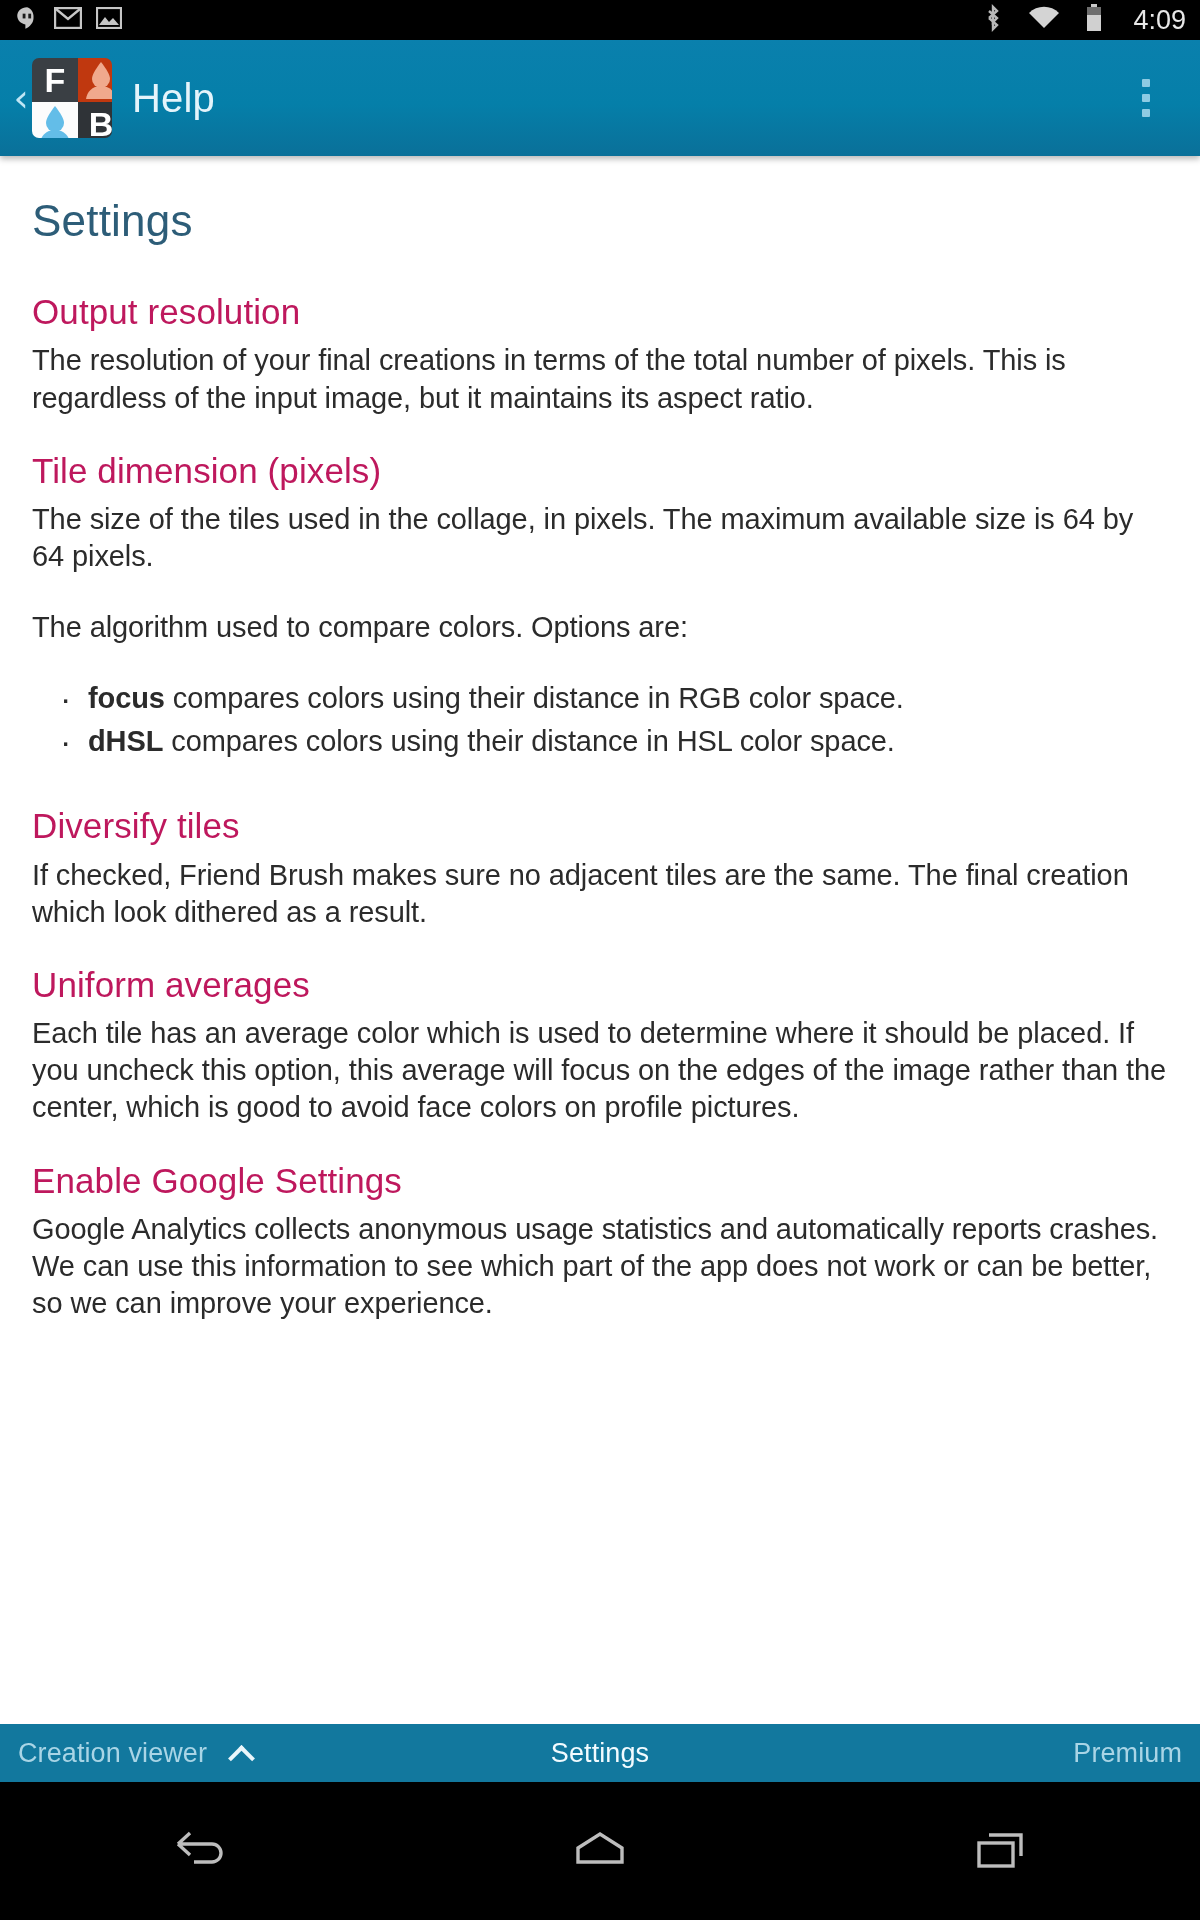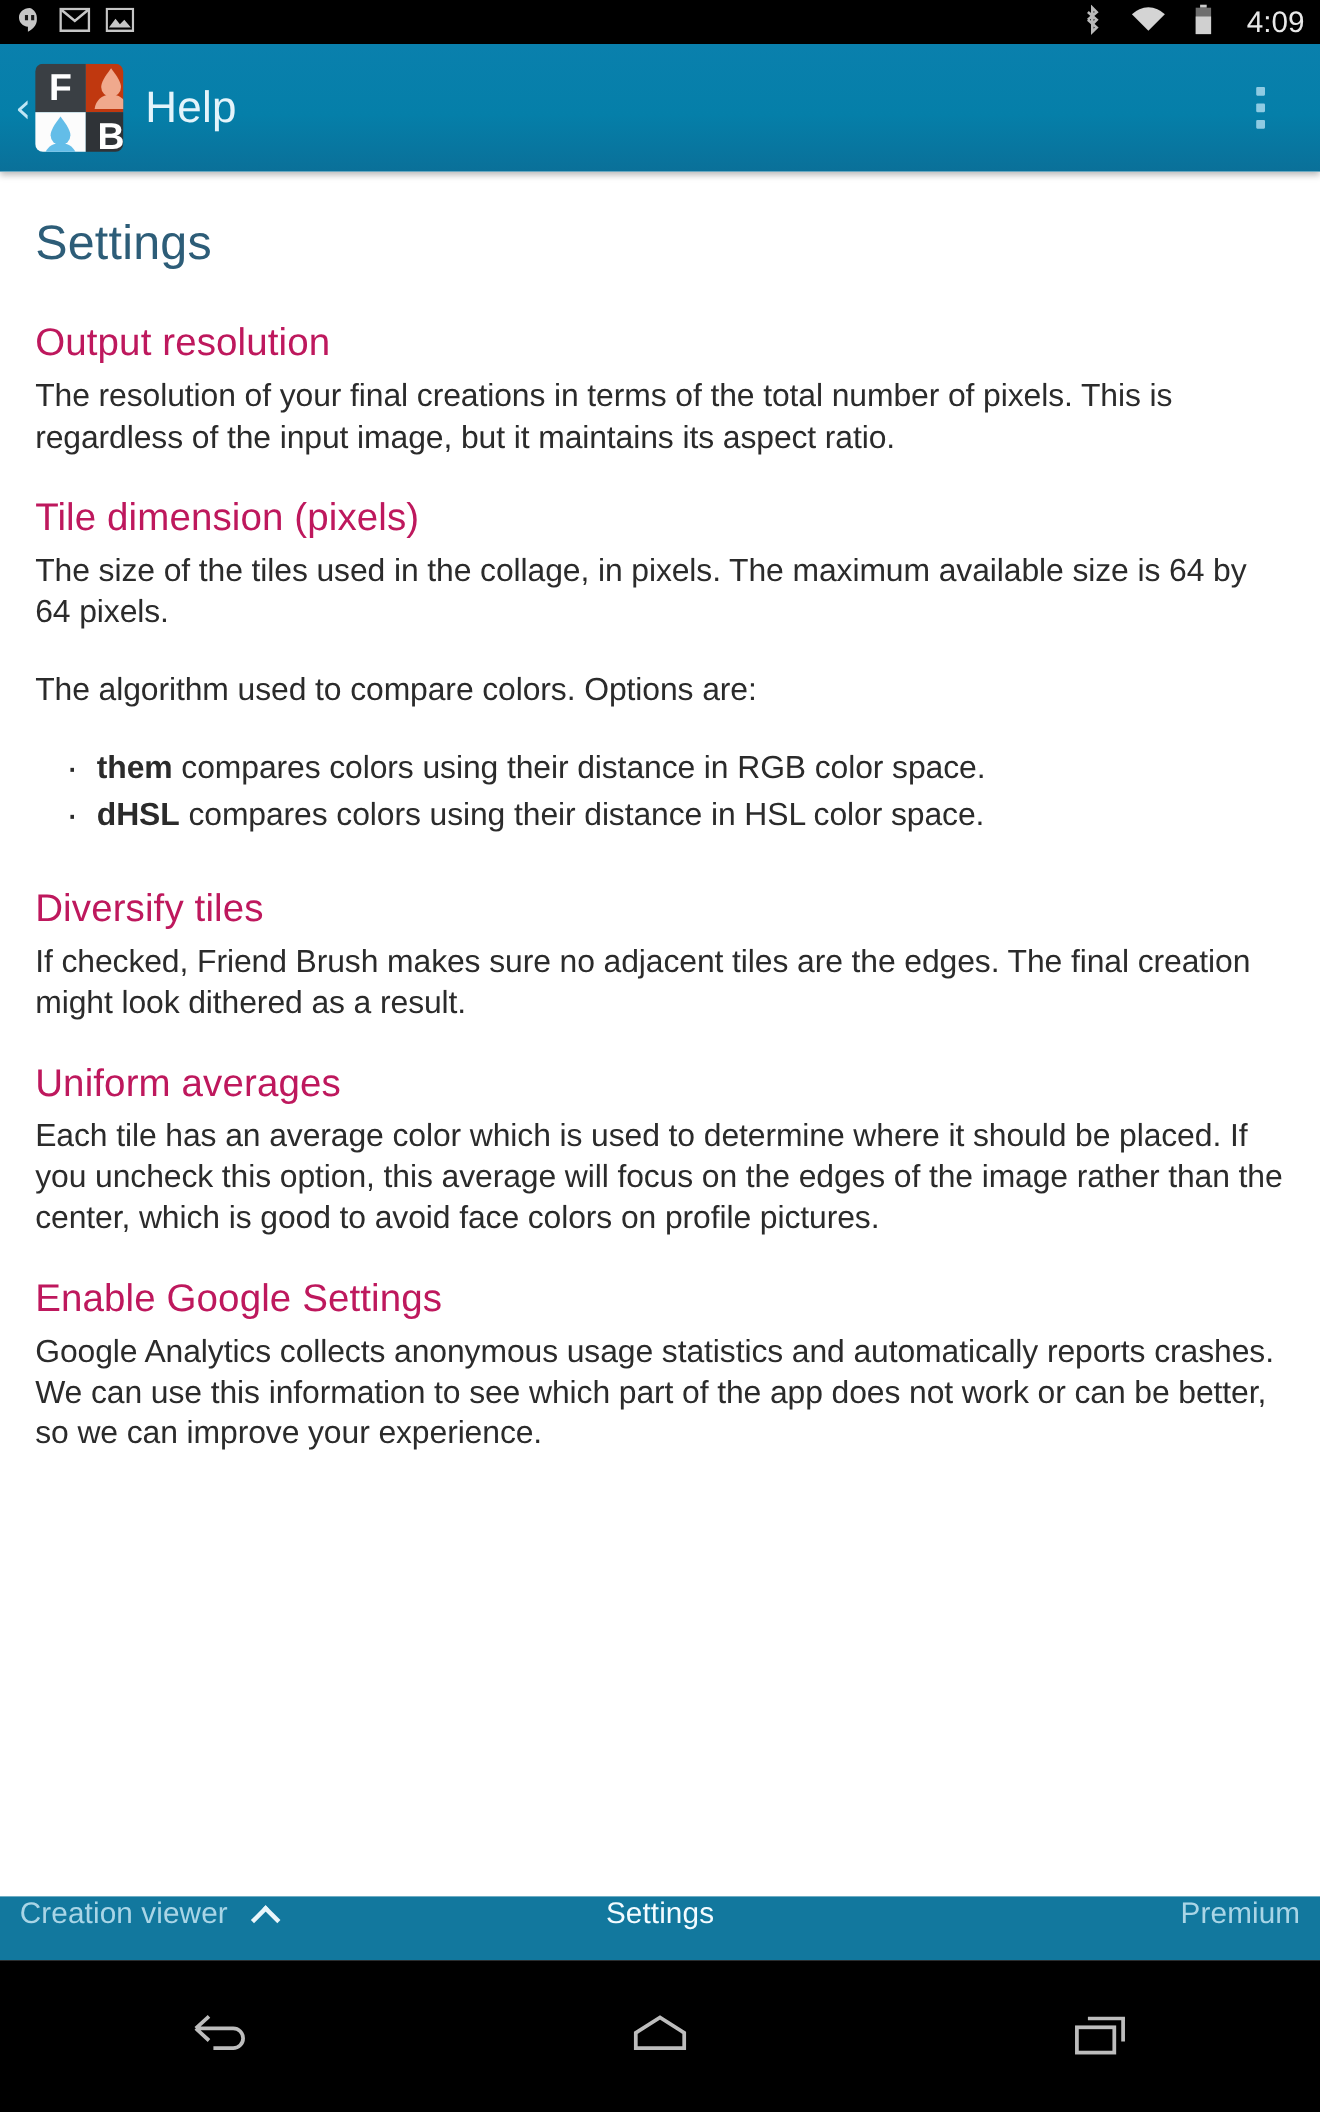--- a/index.html
+++ b/index.html
@@ -199,21 +199,21 @@
 
   
   #bottombar {
     position: absolute;
     bottom: 138px;
     left: 0;
     width: 1200px;
     height: 58px;
     background: #12789e;
     display: flex;
-    align-items: flex-start;
+    align-items: center;
     box-sizing: border-box;
     padding: 0 18px;
     z-index: 6;
   }
   .bb-item {
     color: #a9d5e6;
     font-size: 27px;
     display: flex;
     align-items: center;
     gap: 22px;
@@ -363,28 +363,28 @@
 
     <div class="section">
       <h2 class="section-title">Tile dimension (pixels)</h2>
       <p class="body-text">The size of the tiles used in the collage, in pixels. The maximum available size is 64 by 64 pixels.</p>
     </div>
 
     <div class="section">
       <p class="body-text tight">The algorithm used to compare colors. Options are:</p>
 
       <ul class="opts">
-        <li><span class="b">them</span><span> compares colors using their distance in RGB color space.</span></li>
+        <li><span class="b">focus</span><span> compares colors using their distance in RGB color space.</span></li>
         <li><span class="b">dHSL</span><span> compares colors using their distance in HSL color space.</span></li>
       </ul>
     </div>
 
     <div class="section">
       <h2 class="section-title">Diversify tiles</h2>
-      <p class="body-text">If checked, Friend Brush makes sure no adjacent tiles are the edges. The final creation might look dithered as a result.</p>
+      <p class="body-text">If checked, Friend Brush makes sure no adjacent tiles are the same. The final creation which look dithered as a result.</p>
     </div>
 
     <div class="section">
       <h2 class="section-title">Uniform averages</h2>
       <p class="body-text">Each tile has an average color which is used to determine where it should be placed. If you uncheck this option, this average will focus on the edges of the image rather than the center, which is good to avoid face colors on profile pictures.</p>
     </div>
 
     <div class="section">
       <h2 class="section-title">Enable Google Settings</h2>
       <p class="body-text">Google Analytics collects anonymous usage statistics and automatically reports crashes. We can use this information to see which part of the app does not work or can be better, so we can improve your experience.</p>

